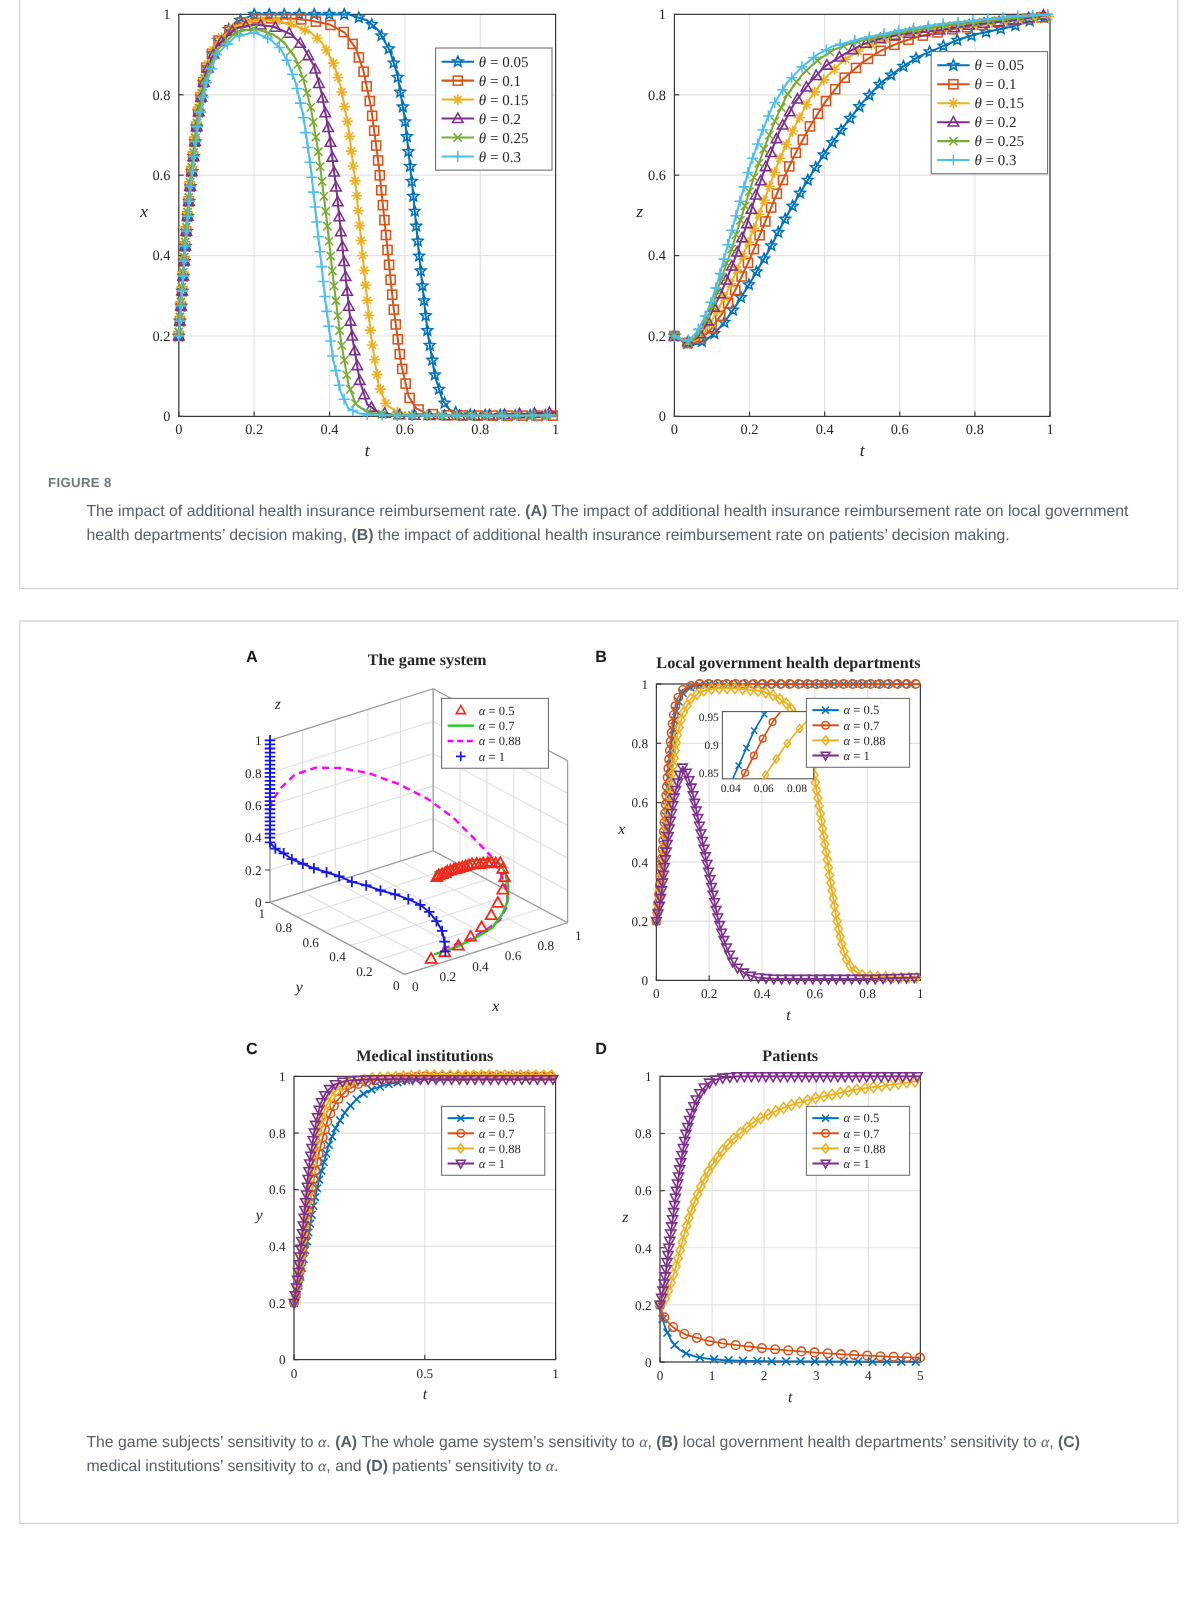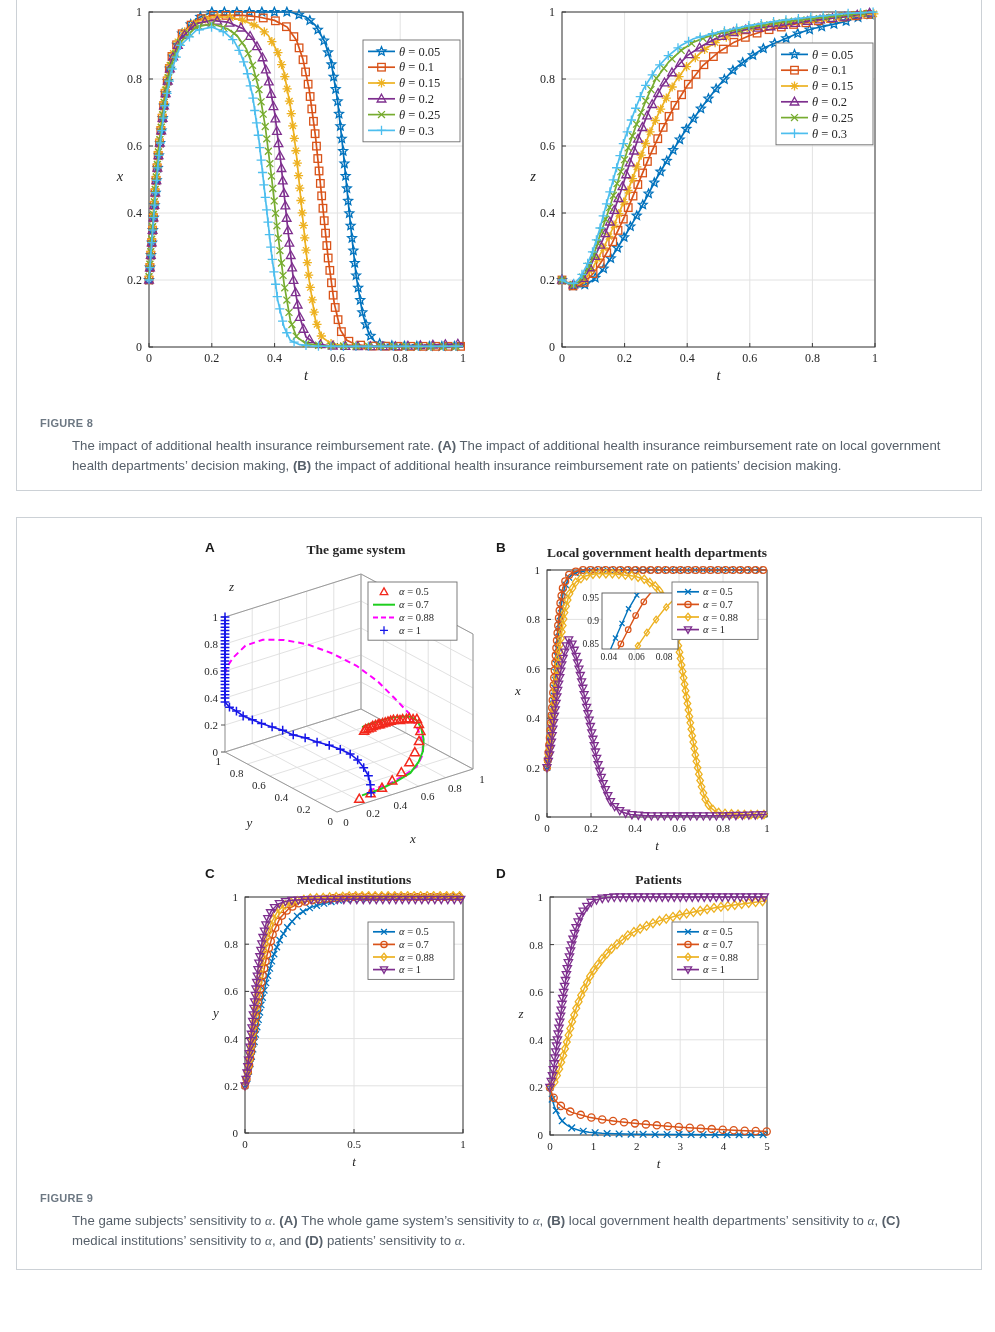--- a/index.html
+++ b/index.html
@@ -803,21 +803,21 @@
     <path d="M304.50 97.20L308.87 105.02L300.13 105.02Z" stroke="#7E2F8E" fill="none" stroke-width="1.3" stroke-linecap="butt"></path>
     <text x="322" y="106.05000000000001" font-size="12.5" fill="#111"><tspan font-style="italic">θ</tspan><tspan> = 0.2</tspan></text>
     <path d="M291 117.60000000000001H318" stroke="#77AC30" stroke-width="1.7" fill="none" stroke-dasharray="none"></path>
     <path d="M301.05 114.15L307.95 121.05M301.05 121.05L307.95 114.15" stroke="#77AC30" fill="none" stroke-width="1.3" stroke-linecap="butt"></path>
     <text x="322" y="121.85000000000001" font-size="12.5" fill="#111"><tspan font-style="italic">θ</tspan><tspan> = 0.25</tspan></text>
     <path d="M291 133.4H318" stroke="#4DBEEE" stroke-width="1.7" fill="none" stroke-dasharray="none"></path>
     <path d="M299.90 133.40H309.10M304.50 128.80V138.00" stroke="#4DBEEE" fill="none" stroke-width="1.3" stroke-linecap="butt"></path>
     <text x="322" y="137.65" font-size="12.5" fill="#111"><tspan font-style="italic">θ</tspan><tspan> = 0.3</tspan></text>
   </svg>
 
-<div class="caption" style="top:417px">
+<div class="caption" style="top:397px">
   <div class="cap-label">FIGURE 8</div>
   <div class="cap-text" id="cap8text"><span>The impact of additional health insurance reimbursement rate. </span><span style="font-weight: 700;">(A)</span><span> The impact of additional health insurance reimbursement rate on local government health departments’ decision making, </span><span style="font-weight: 700;">(B)</span><span> the impact of additional health insurance reimbursement rate on patients’ decision making.</span></div>
 </div>
 
 <div class="panel-letter" style="left:205px;top:540px">A</div>
 <div class="panel-letter" style="left:496px;top:540px">B</div>
 <div class="panel-letter" style="left:205px;top:866px">C</div>
 <div class="panel-letter" style="left:496px;top:866px">D</div>
 
 <svg class="chart" id="fig9a" style="left:193px;top:533px;width:300px;height:332px" viewBox="0 0 300 332">
@@ -1879,15 +1879,14 @@
     <text x="215" y="89.97" font-size="10.5" fill="#111"><tspan font-style="italic">α</tspan><tspan> = 0.7</tspan></text>
     <path d="M189 99H211" stroke="#EDB120" stroke-width="1.7" fill="none" stroke-dasharray="none"></path>
     <path d="M200.00 95.20L202.96 99.00L200.00 102.80L197.04 99.00Z" stroke="#EDB120" fill="none" stroke-width="1.3" stroke-linecap="butt"></path>
     <text x="215" y="102.57" font-size="10.5" fill="#111"><tspan font-style="italic">α</tspan><tspan> = 0.88</tspan></text>
     <path d="M189 111.6H211" stroke="#7E2F8E" stroke-width="1.7" fill="none" stroke-dasharray="none"></path>
     <path d="M200.00 115.40L203.61 108.94L196.39 108.94Z" stroke="#7E2F8E" fill="none" stroke-width="1.3" stroke-linecap="butt"></path>
     <text x="215" y="115.16999999999999" font-size="10.5" fill="#111"><tspan font-style="italic">α</tspan><tspan> = 1</tspan></text>
   </svg>
 
 <div class="caption" style="top:1192px">
-  <div class="cap-label">FIGURE 9</div>
   <div class="cap-text" id="cap9text"><span>The game subjects’ sensitivity to </span><span style="font-style: italic; font-family: &quot;Liberation Serif&quot;, serif;">α</span><span>. </span><span style="font-weight: 700;">(A)</span><span> The whole game system’s sensitivity to </span><span style="font-style: italic; font-family: &quot;Liberation Serif&quot;, serif;">α</span><span>, </span><span style="font-weight: 700;">(B)</span><span> local government health departments’ sensitivity to </span><span style="font-style: italic; font-family: &quot;Liberation Serif&quot;, serif;">α</span><span>, </span><span style="font-weight: 700;">(C)</span><span> medical institutions’ sensitivity to </span><span style="font-style: italic; font-family: &quot;Liberation Serif&quot;, serif;">α</span><span>, and </span><span style="font-weight: 700;">(D)</span><span> patients’ sensitivity to </span><span style="font-style: italic; font-family: &quot;Liberation Serif&quot;, serif;">α</span><span>.</span></div>
 </div>
 
 </body></html>

